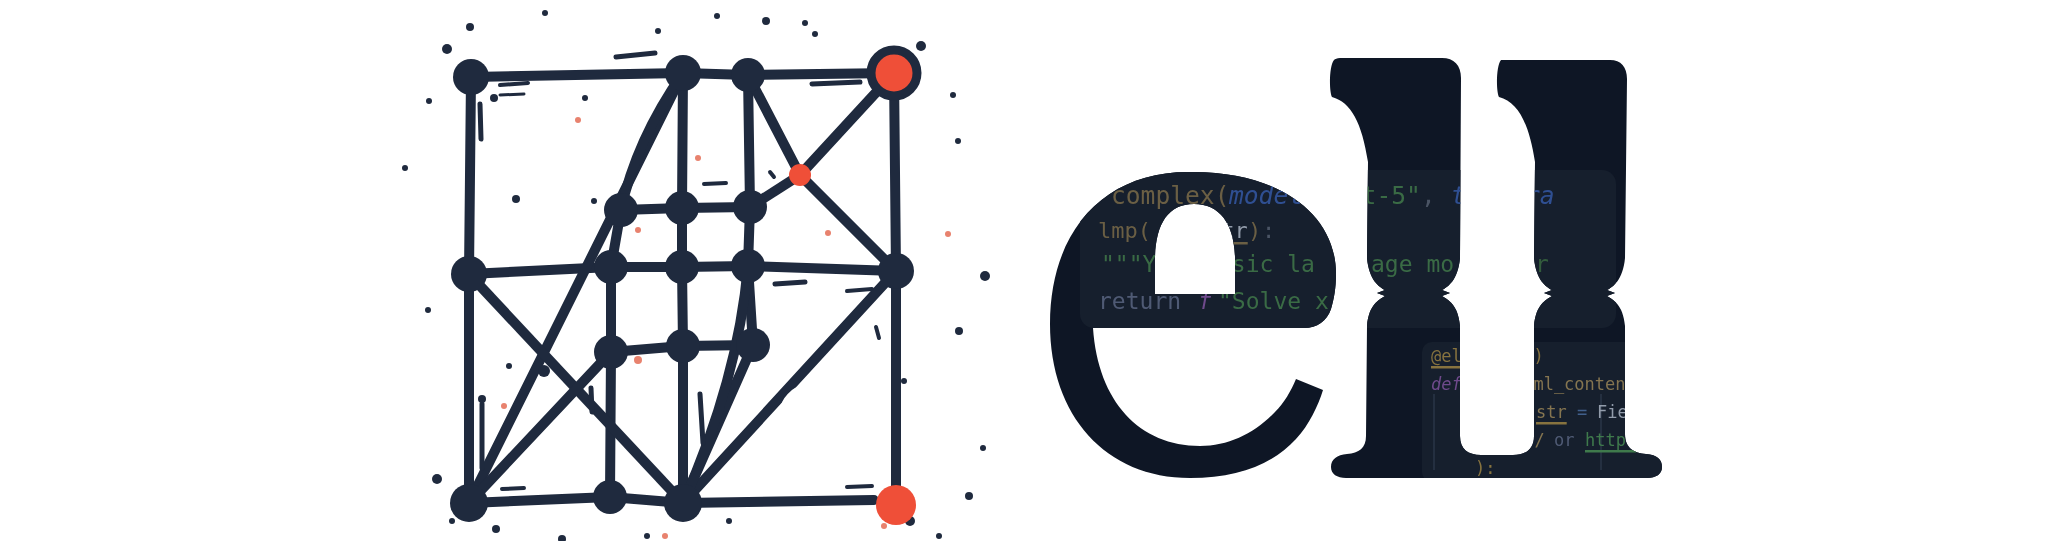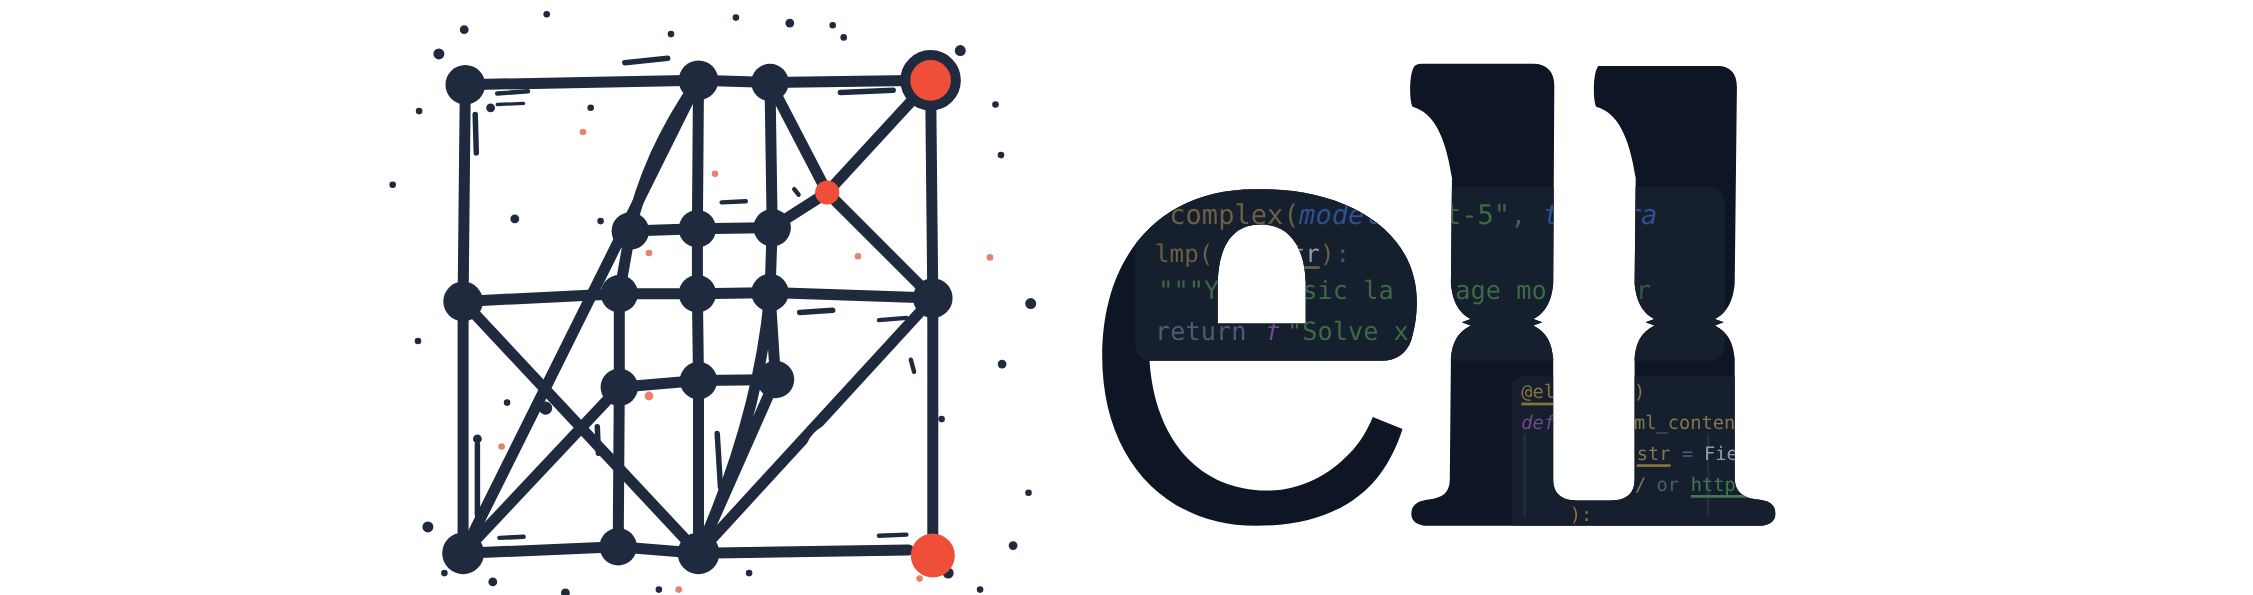--- a/index.html
+++ b/index.html
@@ -1,16 +1,16 @@
 <!DOCTYPE html>
 <html><head>
 <meta charset="utf-8">
 <style>
   html,body{margin:0;padding:0;background:#fff;}
-  .stage{position:relative;width:1824px;height:541px;background:#fff;overflow:hidden;}
+  .stage{position:relative;width:1824px;height:541px;background:#fff;overflow:hidden;padding-left:48px;}
   .stage svg{display:block;}
   text{font-family:"DejaVu Sans Mono","Liberation Mono",monospace;}
 </style>
 </head>
 <body>
 
 <div class="stage">
   <svg id="logo-svg" width="2048" height="541" viewBox="0 0 2048 541" xmlns="http://www.w3.org/2000/svg">
     <defs>
       <clipPath id="letters-clip" clip-rule="evenodd">

